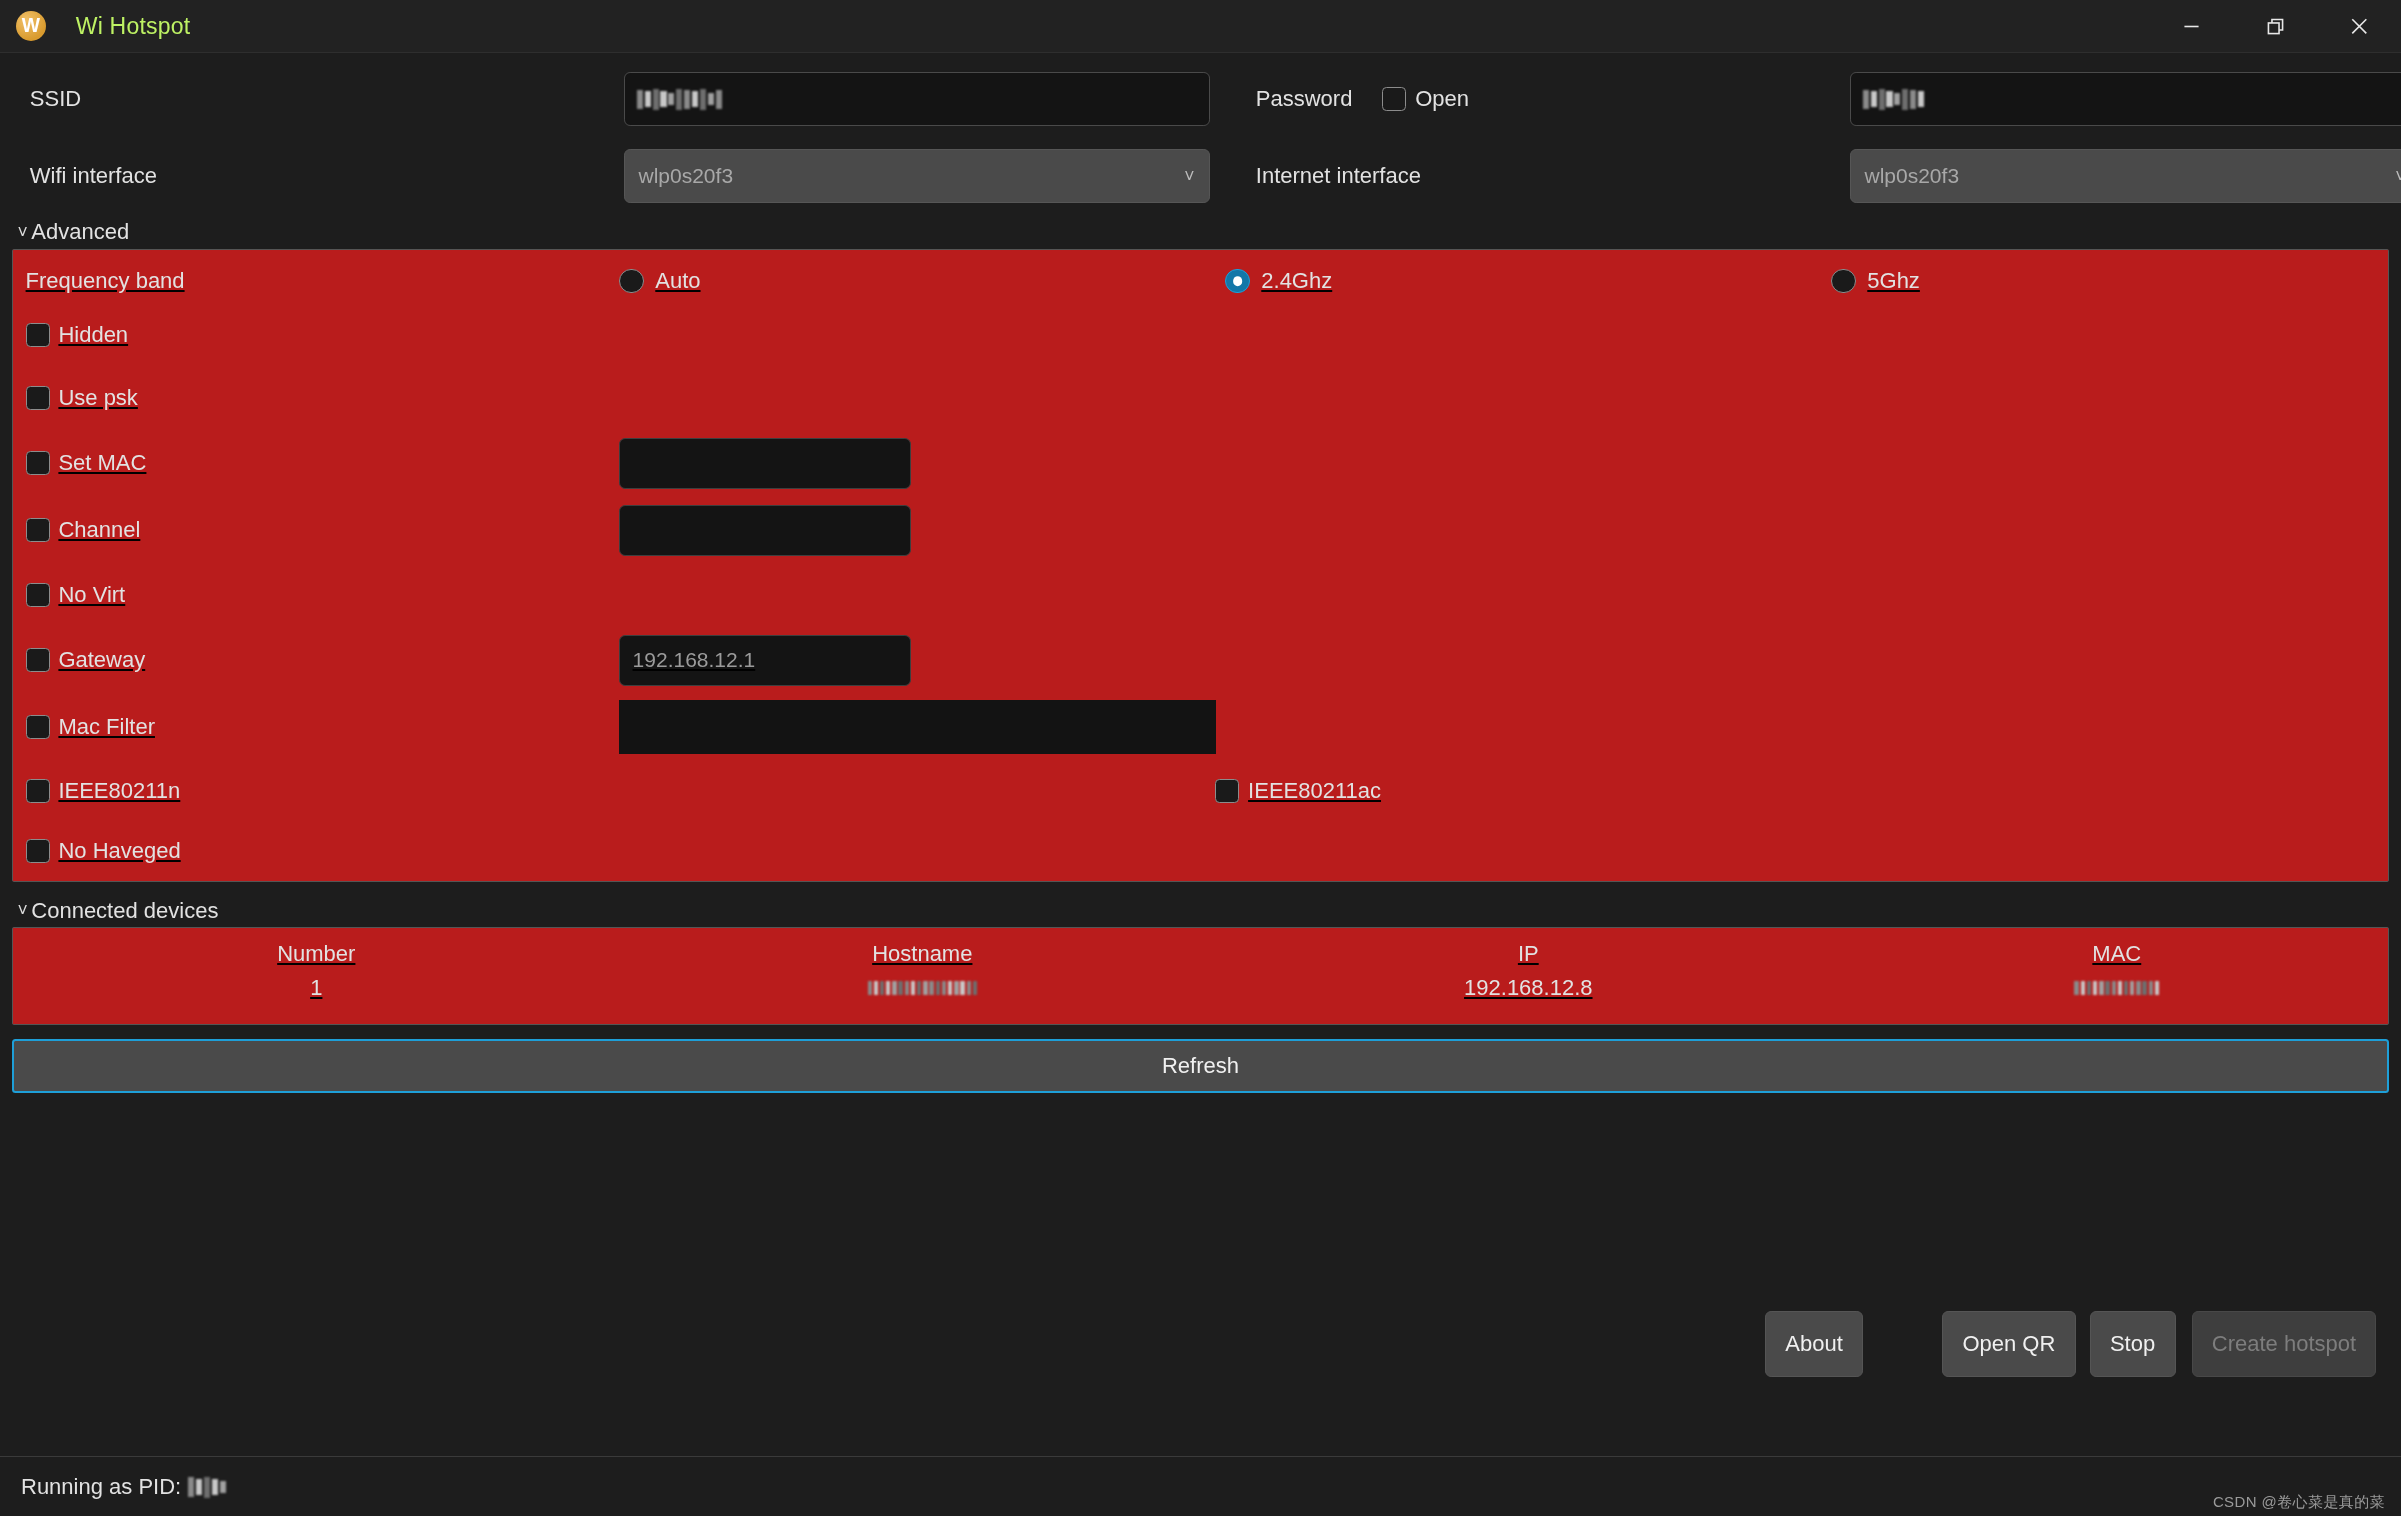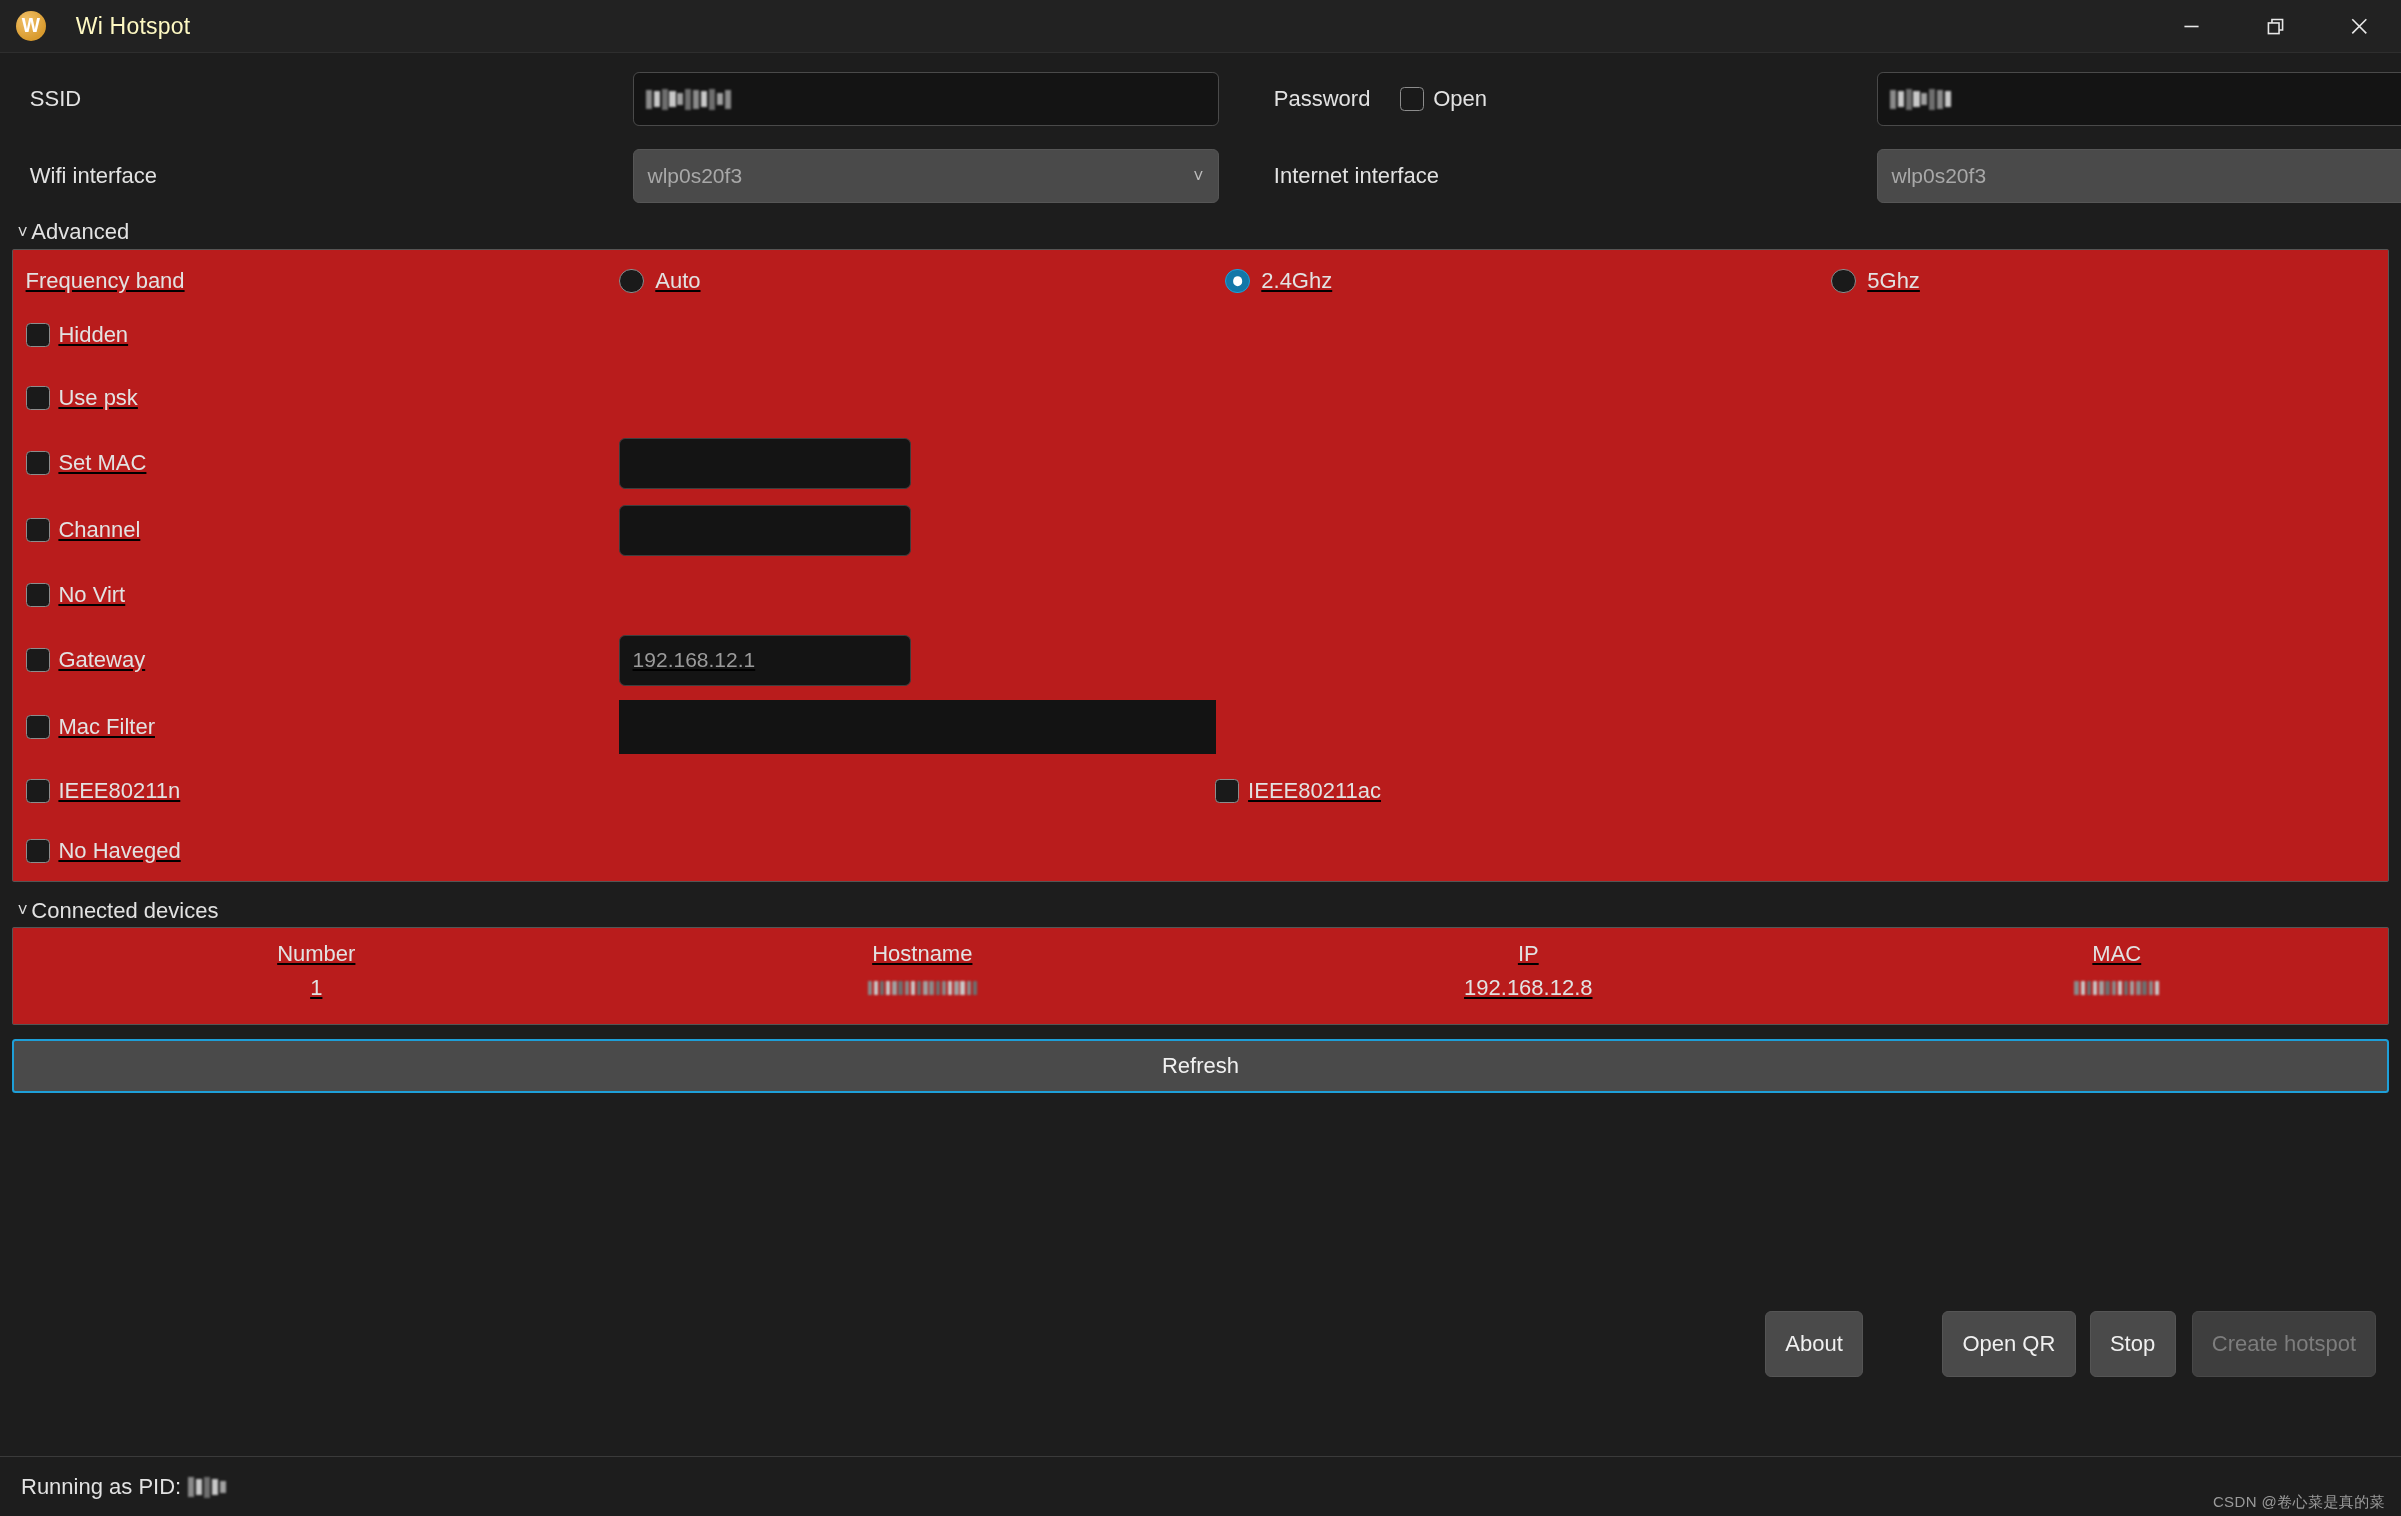--- a/index.html
+++ b/index.html
@@ -36,21 +36,21 @@
     border-radius: 50%;
     background: radial-gradient(circle at 35% 30%, #f0c068, #d99b2e 70%);
     display: flex; align-items: center; justify-content: center;
     font-size: 19.3px; font-weight: bold; color: #ffffff;
     line-height: 1;
     margin-left: 7px;
   }
   .app-title {
     margin-left: 30px;
     font-size: 23px;
-    color: #fef9c3;
+    color: #bef264;
     letter-spacing: 0.2px;
   }
   .win-controls { margin-left: auto; display: flex; height: 100%; }
   .win-btn {
     width: 84px; height: 100%;
     display: flex; align-items: center; justify-content: center;
     color: #e8e8e8;
   }
 
   
@@ -64,21 +64,21 @@
     color: #e2e2e2;
     font-size: 22px;
     white-space: nowrap;
   }
 
   
   .top-grid {
     display: grid;
     grid-template-columns: 606px 606px 606px 571px;
     align-items: center;
-    column-gap: 16px;
+    column-gap: 7px;
     padding-top: 19.3px;
   }
   .top-grid .cell { display: flex; align-items: center; }
   .top-grid .cell.lbl { padding-left: 19.3px; }
 
   .textfield {
     height: 54px;
     background: #141414;
     border: 0.9px solid #4a4a4a;
     border-radius: 6.1px;

